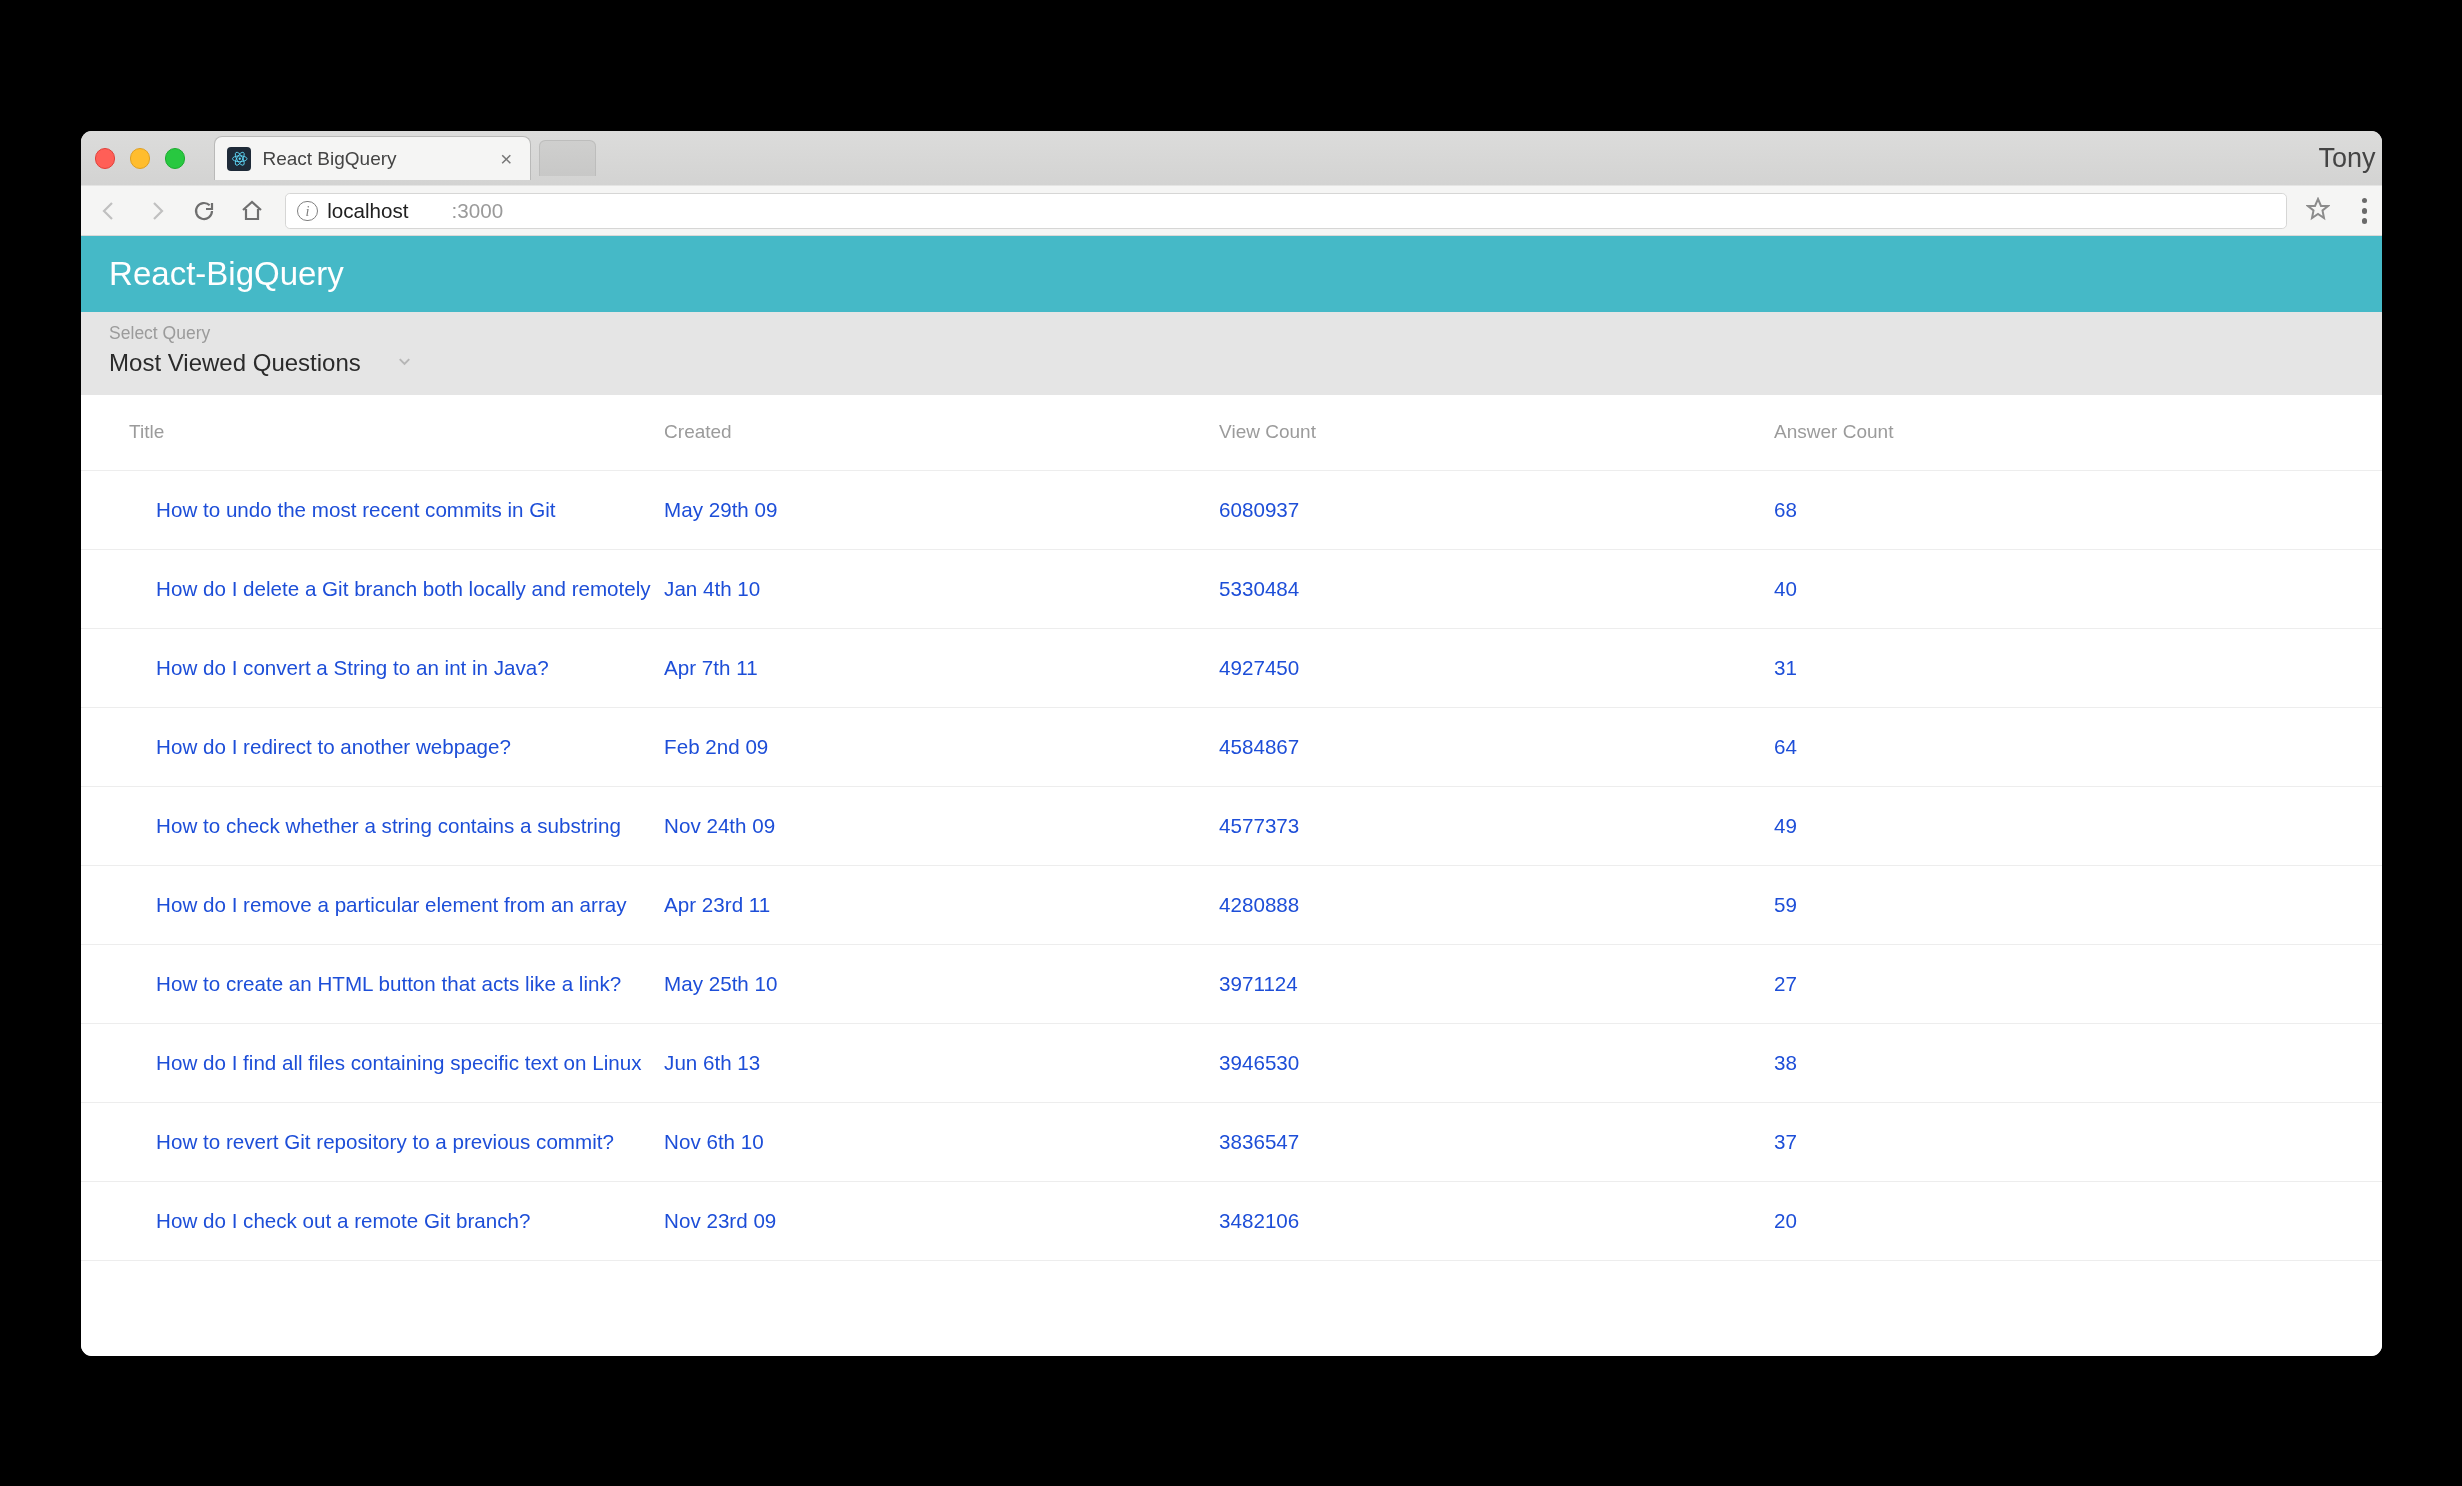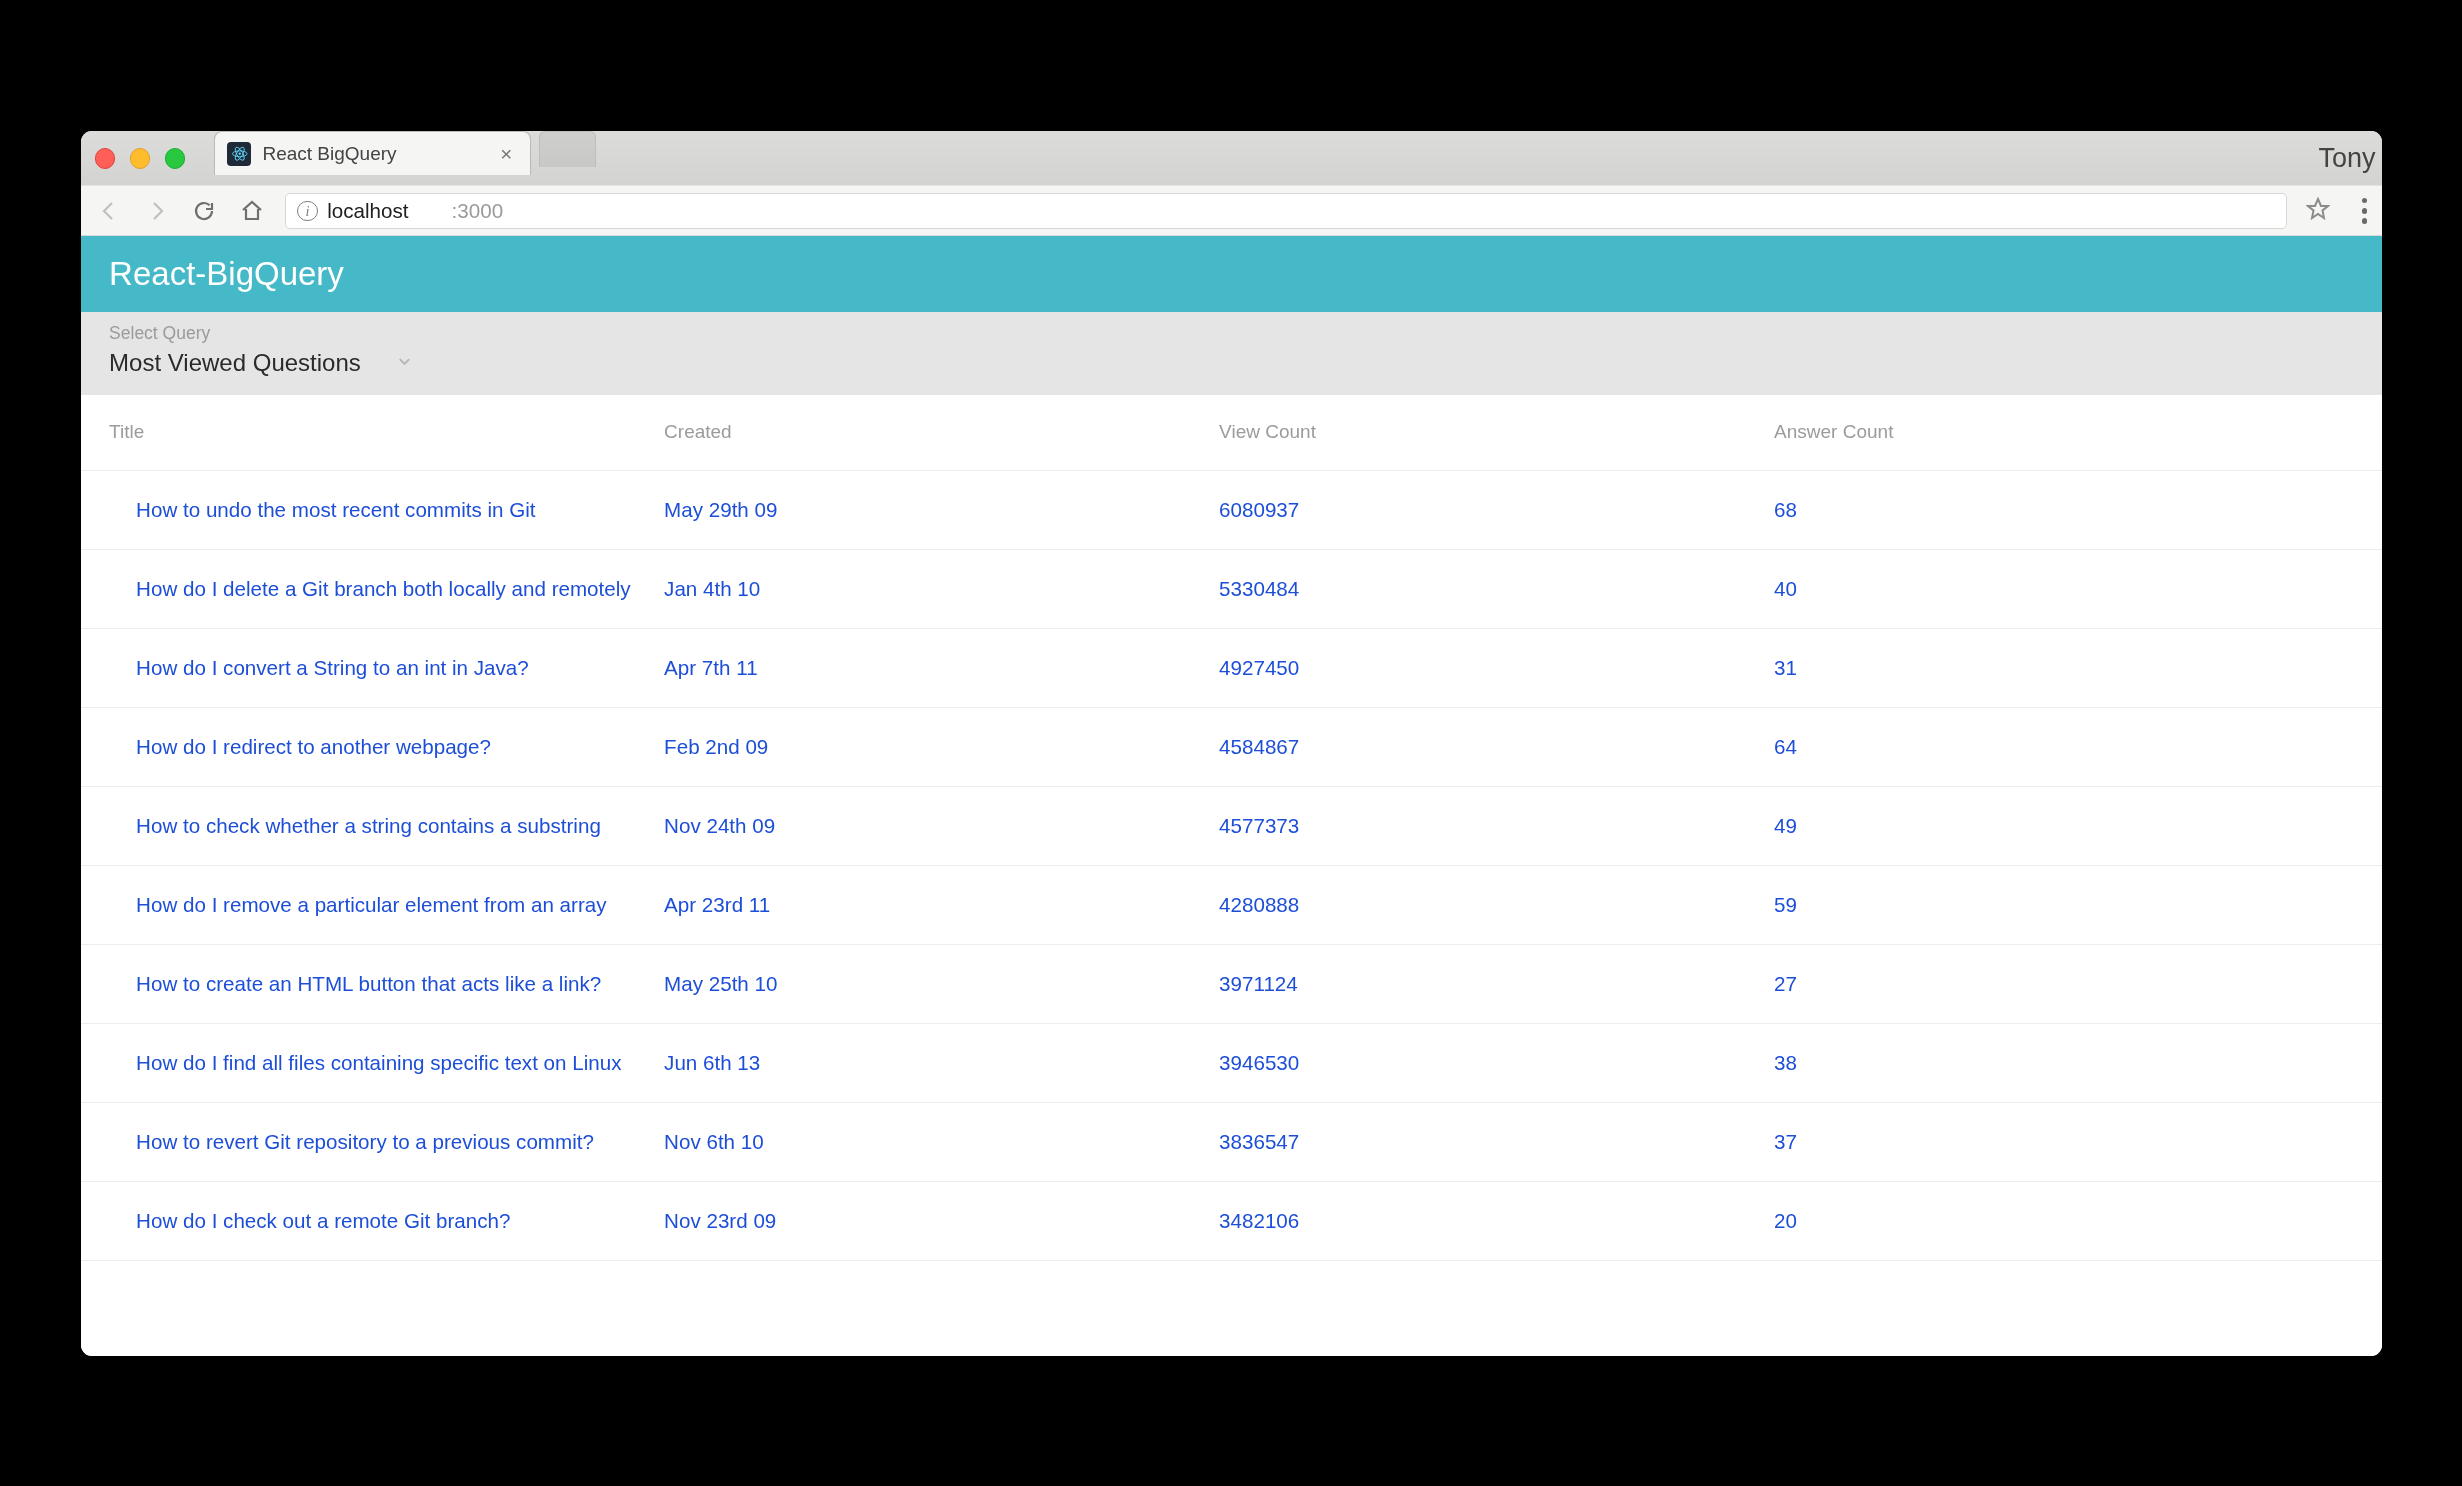--- a/index.html
+++ b/index.html
@@ -26,21 +26,21 @@
       display: flex;
       align-items: center;
       padding: 0 14.3px;
       position: relative;
     }
     .traffic { display: flex; gap: 14.3px; margin-right: 28.6px; }
     .traffic span { width: 20.6px; height: 20.6px; border-radius: 50%; display: block; }
     .tl-close { background: #ff5f57; border: 0.8px solid #e14039; }
     .tl-min   { background: #ffbd2e; border: 0.8px solid #dfa023; }
     .tl-max   { background: #28c840; border: 0.8px solid #1bac2e; }
-    .tabstrip { display: flex; align-items: flex-start; height: 100%; }
+    .tabstrip { display: flex; align-items: center; height: 100%; }
     .tab {
       display: flex; align-items: center; gap: 11px;
       background: #f5f5f4;
       height: 44px; padding: 0 17.5px 0 12.7px;
       border-top-left-radius: 8px; border-top-right-radius: 8px;
       border: 0.8px solid #b9b9b8; border-bottom: none;
       font-size: 19px; color: #444; min-width: 317px;
       position: relative;
     }
     .favicon {
@@ -98,21 +98,21 @@
     .thead, .trow {
       display:grid;
       grid-template-columns: 555px 555px 555px 1fr;
       align-items:center;
       padding: 0 28.6px;
       border-bottom:0.8px solid #ededed;
     }
     .thead { height:76px; color:#9b9b9b; font-size:19px; }
     .thead .col-title { padding-left:0; }
     .trow { height:79px; color:#1d4ed8; font-size:20.6px; }
-    .col-title { padding-left:27px; white-space:nowrap; overflow:hidden; text-overflow:ellipsis; }
+    .col-title { padding-left:27px; white-space:nowrap; overflow:hidden; text-overflow:ellipsis;margin-left:20px; }
     .tbody { max-height: 841px; }
     .page-bottom-space { height: 95px; }
   </style>
 </head>
 <body>
 
 <div class="window">
 
   <div class="titlebar">
     <div class="traffic">

